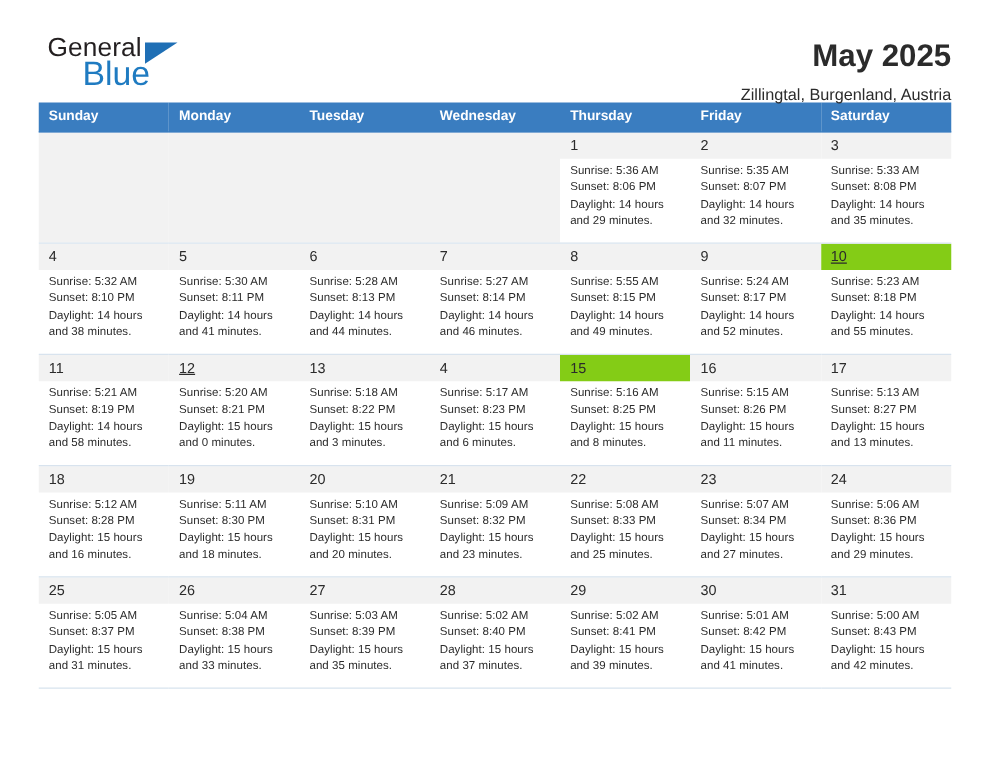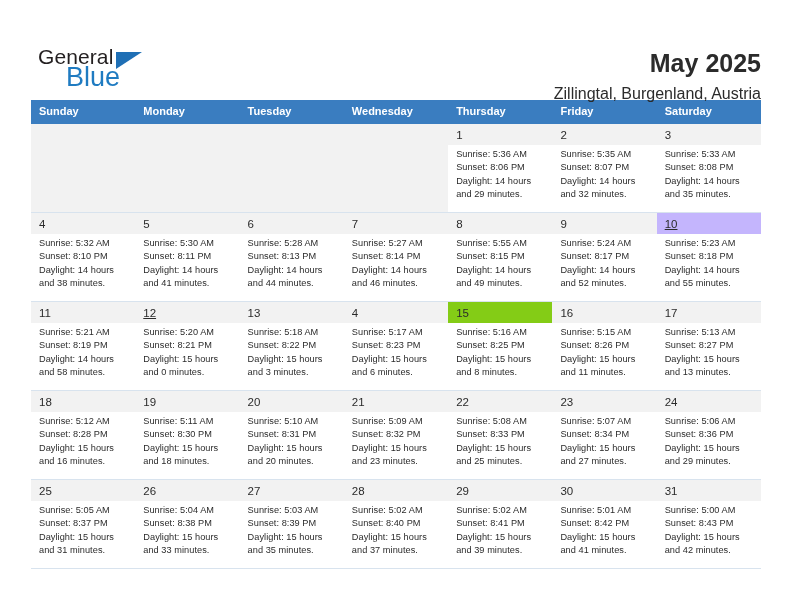--- a/index.html
+++ b/index.html
@@ -12,21 +12,21 @@
     height: 612px;
     font-family: "Liberation Sans", sans-serif;
     color: #000000;
     overflow: hidden;
   }
   .page {
     position: relative;
     width: 792px;
     height: 448px;
     box-sizing: border-box;
-    padding: 18px 31px;
+    padding: 0 31px;
   }
 
   
   .top {
     display: flex;
     align-items: flex-start;
     justify-content: space-between;
     padding-top: 28px;
     height: 76px;
     box-sizing: border-box;
@@ -67,21 +67,21 @@
     text-align: right;
     padding-top: 2px;
   }
   .cal-title {
     font-size: 25px;
     font-weight: 700;
     color: #2b2b2b;
     line-height: 30px;
   }
   .cal-sub {
-    font-size: 16px;
+    font-size: 13px;
     font-weight: 400;
     color: #2b2b2b;
     line-height: 20px;
     margin-top: 6px;
   }
 
   
   .calendar {
     width: 730px;
     border-collapse: collapse;
@@ -278,21 +278,21 @@
               <div class="dayinfo">
                 <div>Sunrise: 5:24 AM</div>
                 <div>Sunset: 8:17 PM</div>
                 <div>Daylight: 14 hours</div>
                 <div>and 52 minutes.</div>
               </div>
             </div>
           </td>
           <td>
             <div class="cell">
-              <div class="daynum shaded" style="background: #c4b5fd; margin: -4px -7px 3px -8px; padding: 4px 7px 2px 8px; height: auto; text-decoration: underline;">10</div>
+              <div class="daynum shaded" style="background: #84cc16; margin: -4px -7px 3px -8px; padding: 4px 7px 2px 8px; height: auto; text-decoration: underline;">10</div>
               <div class="dayinfo">
                 <div>Sunrise: 5:23 AM</div>
                 <div>Sunset: 8:18 PM</div>
                 <div>Daylight: 14 hours</div>
                 <div>and 55 minutes.</div>
               </div>
             </div>
           </td>
         </tr>
         <tr class="week">

